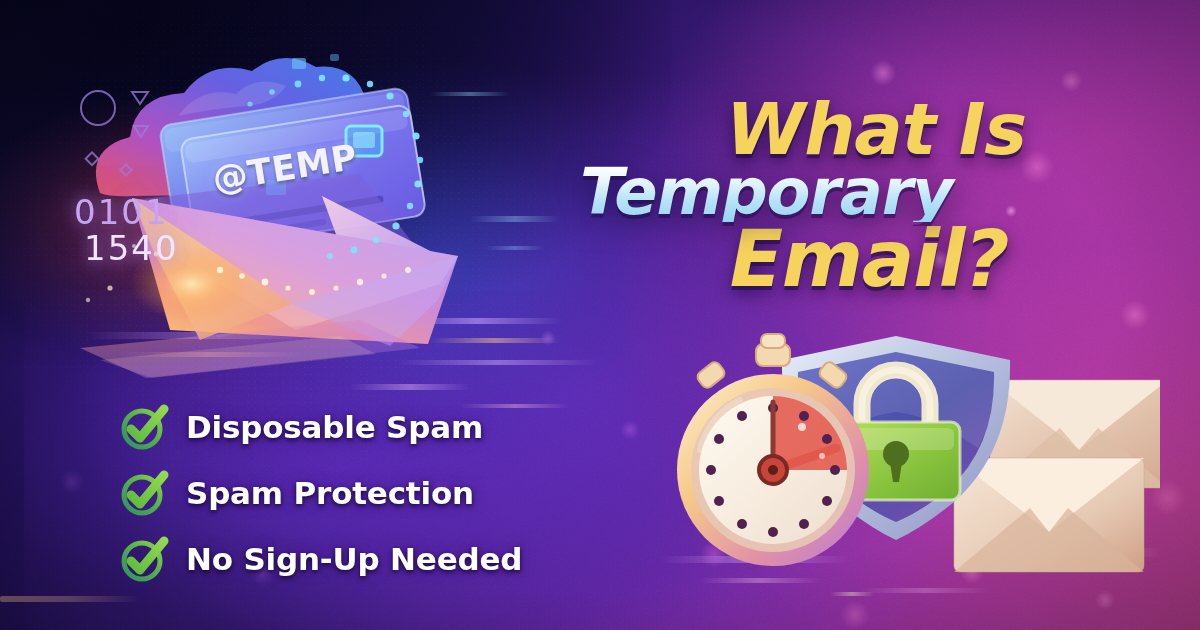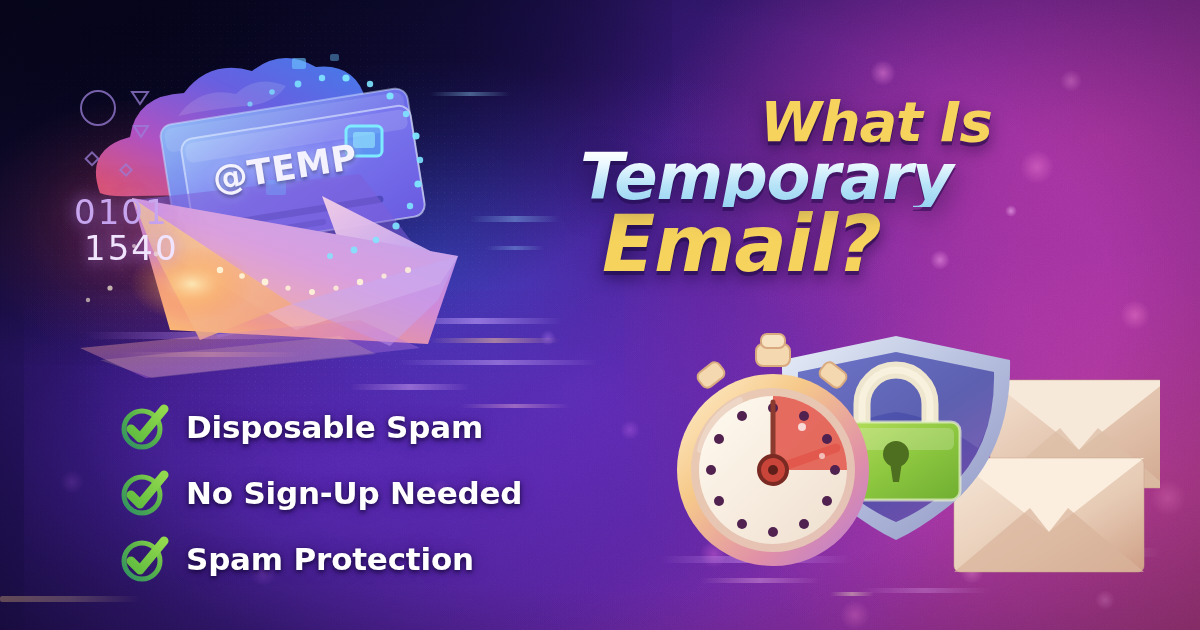--- a/index.html
+++ b/index.html
@@ -52,28 +52,28 @@
   
   .streak{position:absolute;border-radius:2px;pointer-events:none;}
 
   
   .headline{position:absolute;left:576px;top:96px;width:560px;z-index:40;}
   .hl{
     display:block;font-weight:800;font-style:italic;line-height:.94;
     letter-spacing:-1.2px;white-space:nowrap;
     font-family:"DejaVu Sans","Liberation Sans",sans-serif;
   }
-  .hl-1{font-size:56px;color:#f6d35c;text-align:center;padding-left:40px;
+  .hl-1{font-size:72px;color:#f6d35c;text-align:center;padding-left:40px;
         text-shadow:0 4px 0 rgba(30,10,70,.55),0 7px 16px rgba(20,5,50,.6);}
   .hl-2{font-size:64px;margin-top:-2px;padding-left:4px;
         background:linear-gradient(180deg,#ffffff 6%,#e9f7ff 30%,#b9e4f8 62%,#96d4f2 100%);
         -webkit-background-clip:text;background-clip:text;color:transparent;
         -webkit-text-fill-color:transparent;
         filter:drop-shadow(0 4px 0 rgba(30,10,70,.5)) drop-shadow(0 7px 14px rgba(20,5,50,.55));}
-  .hl-3{font-size:78px;color:#f6d35c;text-align:left;margin-top:1px;padding-left:26px;
+  .hl-3{font-size:78px;color:#f6d35c;text-align:center;margin-top:1px;padding-left:26px;
         text-shadow:0 4px 0 rgba(30,10,70,.55),0 7px 16px rgba(20,5,50,.6);}
 
   
   .features{position:absolute;left:118px;top:396px;z-index:40;}
   .feat{display:flex;align-items:center;height:62px;margin-bottom:4px;}
   .feat-ico{width:52px;height:50px;flex:0 0 52px;margin-right:16px;}
   .feat-label{font-size:31px;font-weight:800;color:#ffffff;letter-spacing:-.2px;
     font-family:"DejaVu Sans","Liberation Sans",sans-serif;
     text-shadow:0 2px 5px rgba(10,4,40,.85),0 0 14px rgba(60,20,120,.6);white-space:nowrap;}
 
@@ -420,27 +420,27 @@
         <path d="M13 27 L22 36 L46 7" fill="none" stroke="url(#ckm1)" stroke-width="9" stroke-linecap="round" stroke-linejoin="round"></path>
       </svg>
       <span class="feat-label">Disposable Spam</span>
     </div>
 
     <div class="feat">
       <svg class="feat-ico" viewBox="0 0 52 50" aria-hidden="true">
         <circle cx="24" cy="27" r="18" fill="none" stroke="url(#ckr1)" stroke-width="5"></circle>
         <path d="M13 27 L22 36 L46 7" fill="none" stroke="url(#ckm1)" stroke-width="9" stroke-linecap="round" stroke-linejoin="round"></path>
       </svg>
-      <span class="feat-label">No Sign-Up Needed</span>
+      <span class="feat-label">Spam Protection</span>
     </div>
 
     <div class="feat">
       <svg class="feat-ico" viewBox="0 0 52 50" aria-hidden="true">
         <circle cx="24" cy="27" r="18" fill="none" stroke="url(#ckr1)" stroke-width="5"></circle>
         <path d="M13 27 L22 36 L46 7" fill="none" stroke="url(#ckm1)" stroke-width="9" stroke-linecap="round" stroke-linejoin="round"></path>
       </svg>
-      <span class="feat-label">Spam Protection</span>
+      <span class="feat-label">No Sign-Up Needed</span>
     </div>
 
   </div>
 
   <div class="bg-vig"></div>
 </div>
 
 </body></html>

